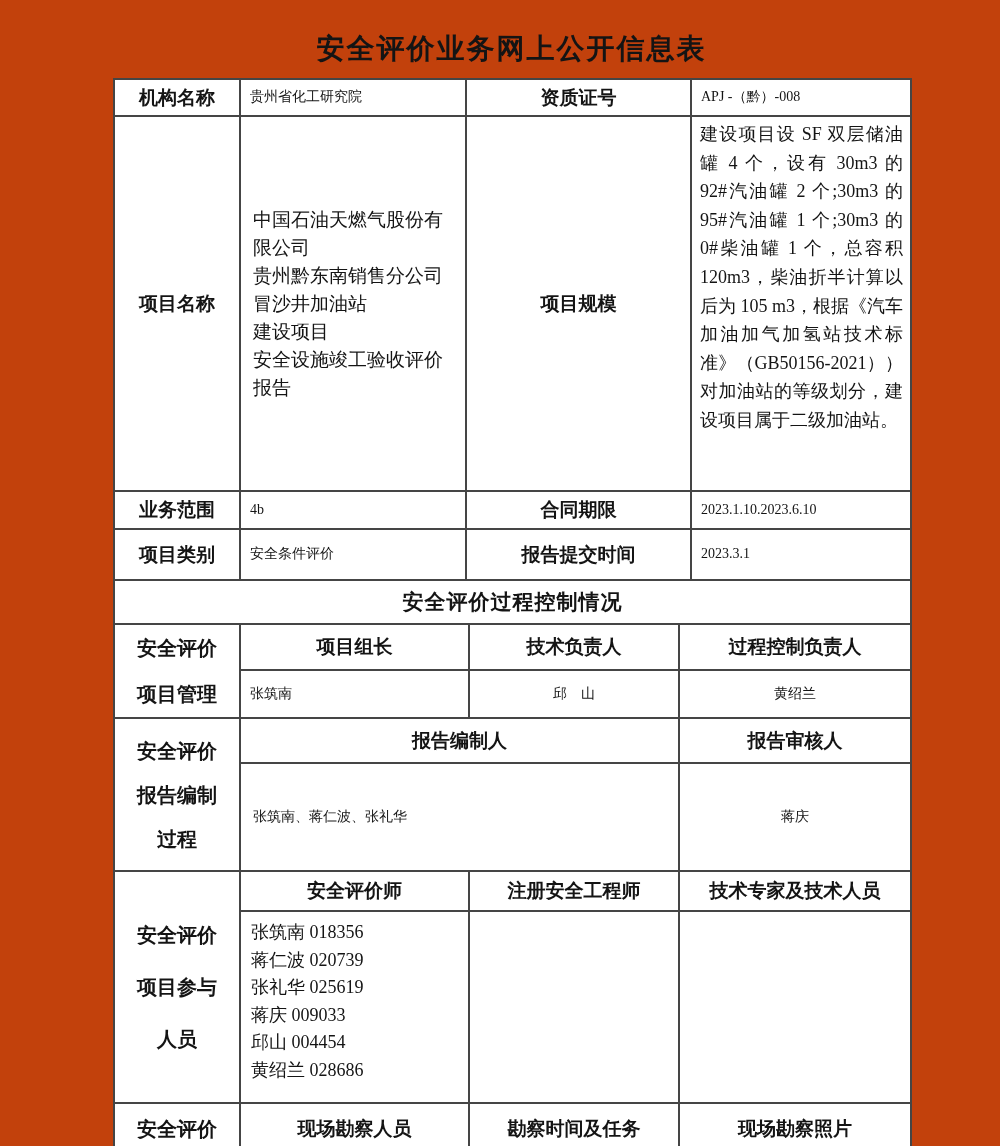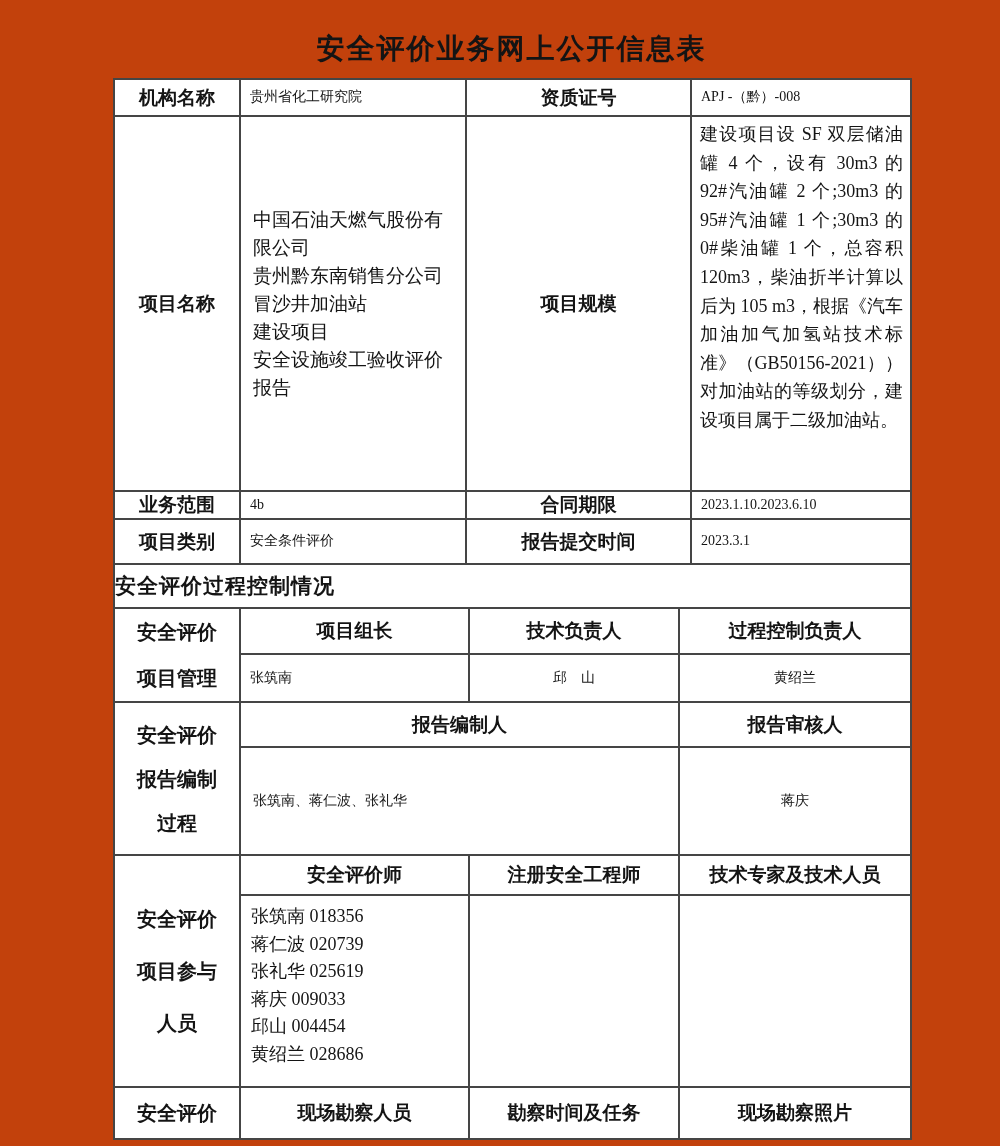--- a/index.html
+++ b/index.html
@@ -17,21 +17,21 @@
     position:absolute;top:78px;left:113px;width:797px;
     table-layout:fixed;border-collapse:collapse;background:#ffffff;padding-left:32px;
   }
   td{
     border:2px solid #454545;font-size:14px;line-height:1.35;
     overflow:hidden;vertical-align:middle;padding:0;
   }
   .lbl{font-weight:bold;text-align:center;font-size:19px;}
   .val{text-align:left;padding:2px 4px 2px 9px;}
   .center{text-align:center;}
-  .section-header{font-weight:bold;text-align:left;font-size:21px;letter-spacing:1px;}
+  .section-header{font-weight:bold;text-align:center;font-size:21px;letter-spacing:1px;}
   .sect{font-weight:bold;text-align:center;font-size:20px;white-space:pre-line;}
   .lh46{line-height:46px;}
   .lh44{line-height:44px;}
   .lh52{line-height:52px;}
   .project-name{
     vertical-align:middle;text-align:left;white-space:pre-line;
     font-size:19px;line-height:28px;padding:4px 10px 4px 12px;
   }
   .scale-text{
     vertical-align:top;text-align:justify;white-space:pre-line;
@@ -71,28 +71,28 @@
         <td class="lbl">项目名称</td>
         <td class="project-name">中国石油天燃气股份有限公司
 贵州黔东南销售分公司
 冒沙井加油站
 建设项目
 安全设施竣工验收评价报告</td>
         <td class="lbl" colspan="3">项目规模</td>
         <td class="scale-text">建设项目设 SF 双层储油罐 4 个，设有 30m3 的 92#汽油罐 2 个;30m3 的 95#汽油罐 1 个;30m3 的 0#柴油罐 1 个，总容积 120m3，柴油折半计算以后为 105 m3，根据《汽车加油加气加氢站技术标准》（GB50156-2021））对加油站的等级划分，建设项目属于二级加油站。</td>
       </tr>
 
-      <tr style="height:28px">
+      <tr style="height:38px">
         <td class="lbl">业务范围</td>
         <td class="val">4b</td>
         <td class="lbl" colspan="3">合同期限</td>
         <td class="val">2023.1.10.2023.6.10</td>
       </tr>
 
-      <tr style="height:45px">
+      <tr style="height:51px">
         <td class="lbl">项目类别</td>
         <td class="val">安全条件评价</td>
         <td class="lbl" colspan="3">报告提交时间</td>
         <td class="val">2023.3.1</td>
       </tr>
 
       <tr style="height:44px">
         <td class="section-header" colspan="6">安全评价过程控制情况</td>
       </tr>
 

